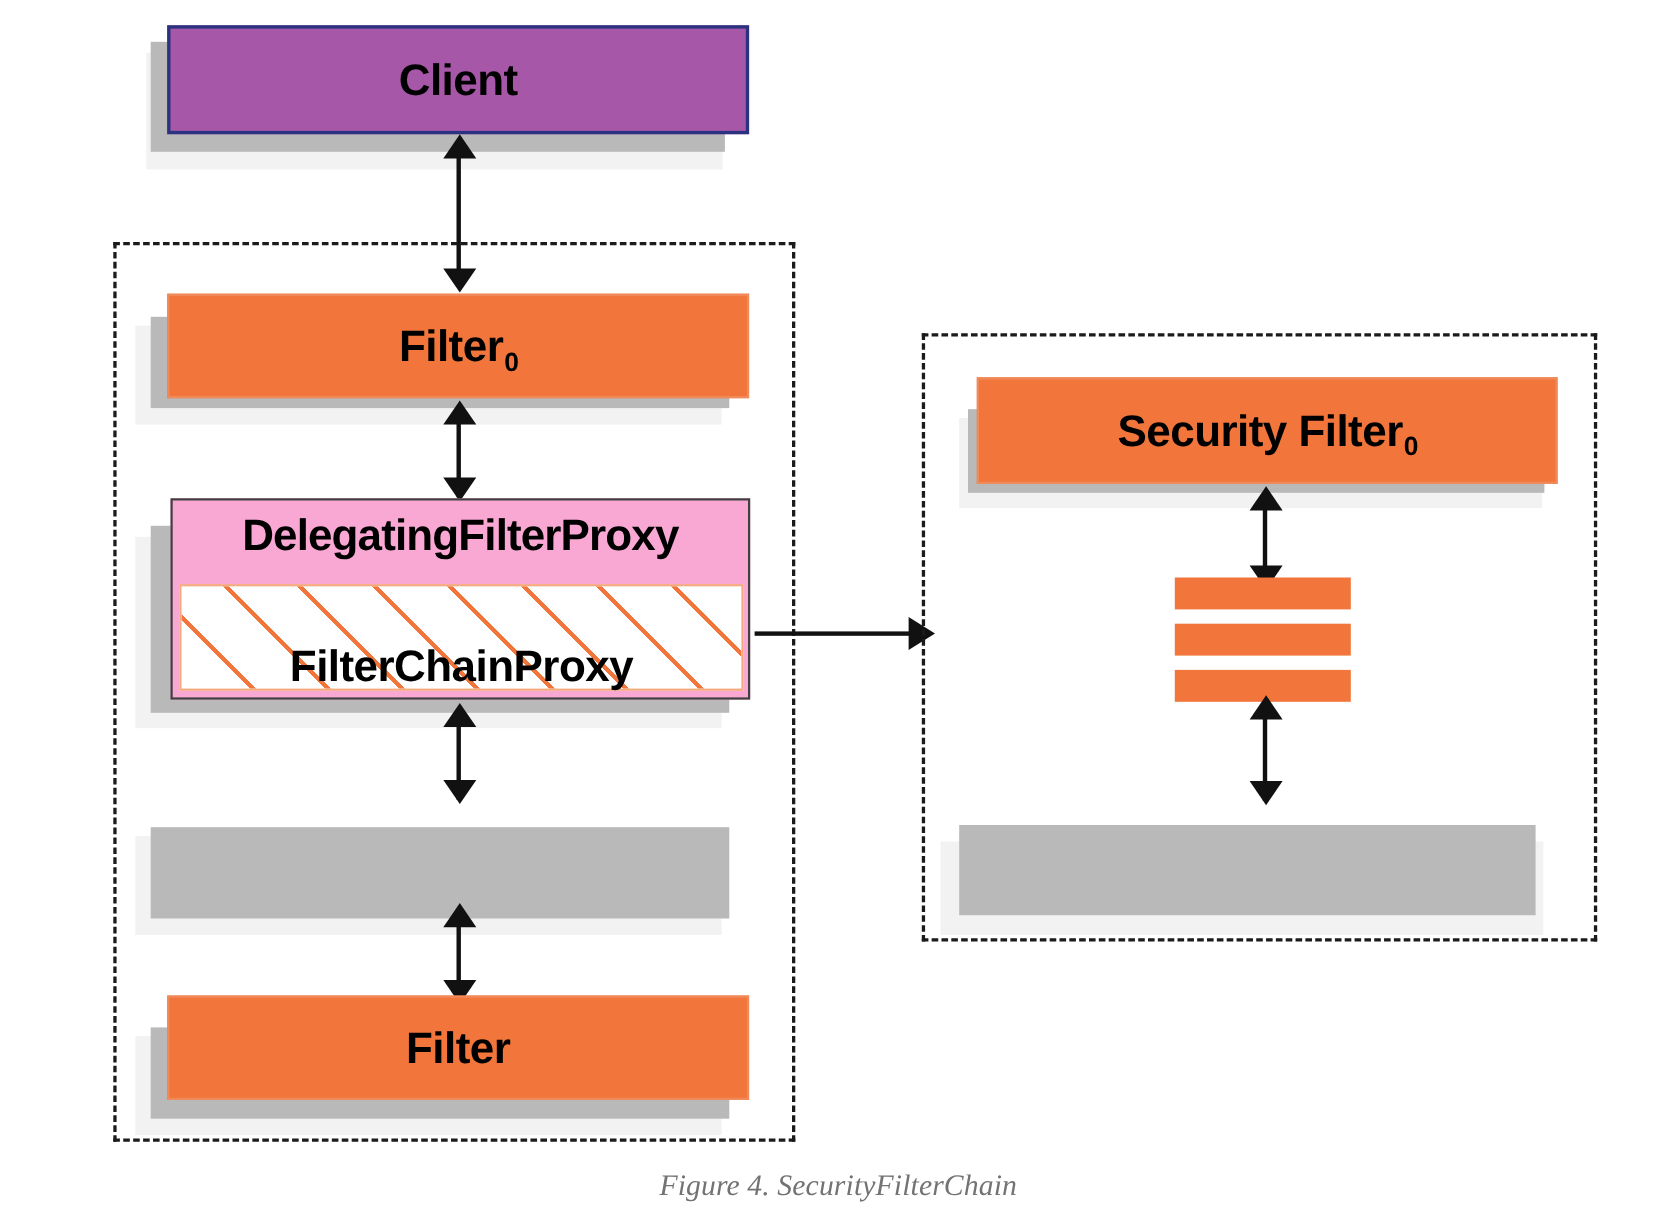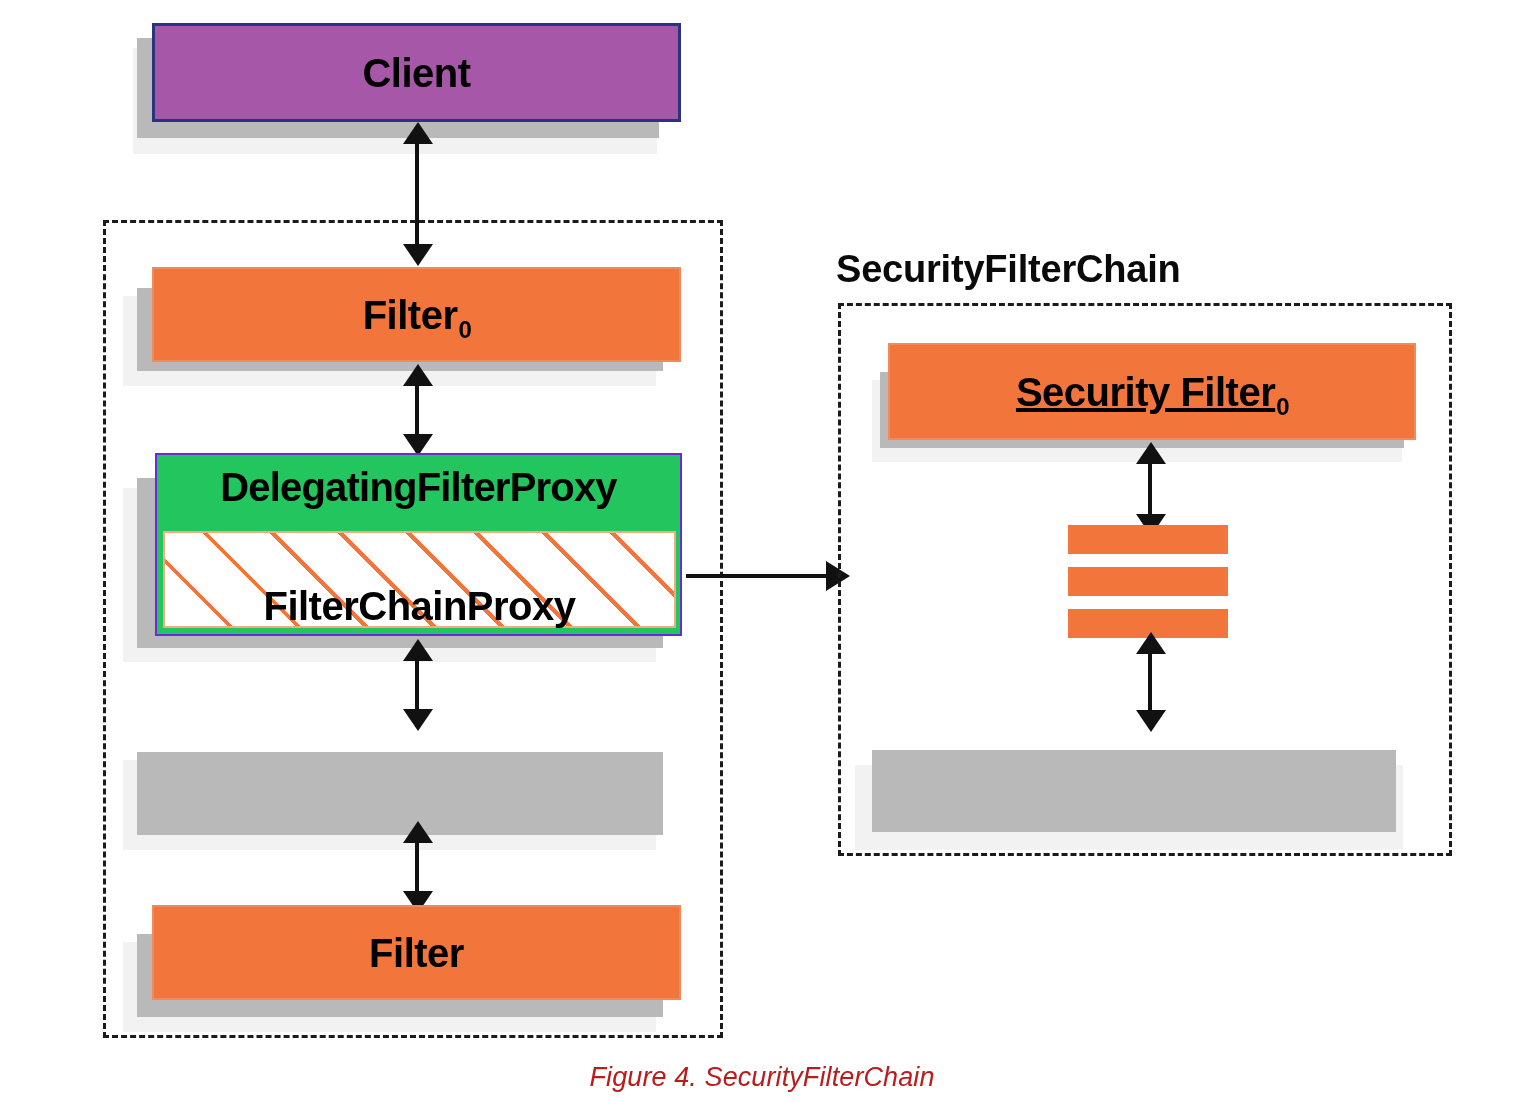--- a/index.html
+++ b/index.html
@@ -78,22 +78,22 @@
     font-weight: 700;
     vertical-align: baseline;
     position: relative;
     top: 9px;
     left: 1px;
   }
 
   
   .dfp-outer {
     position: absolute;
-    background: #22c55e;
-    border: 2px solid #6d28d9;
+    background: #f9a8d4;
+    border: 2px solid #404040;
     box-sizing: border-box;
   }
   .dfp-title {
     position: absolute;
     left: 0; right: 0;
     top: 12px;
     text-align: center;
     font-size: 40px;
     font-weight: 700;
     color: #000;
@@ -159,24 +159,24 @@
     border-bottom: 15px solid transparent;
     border-left: 24px solid #111111;
   }
 
   
   .caption {
     position: absolute;
     left: 0;
     right: 0;
     text-align: center;
-    font-family: Liberation Sans, sans-serif;
+    font-family: Liberation Serif, serif;
     font-style: italic;
     font-size: 27px;
-    color: #b91c1c;
+    color: #737373;
     letter-spacing: 0.1px;
   }
 </style>
 </head>
 <body>
 
 <div id="stage">
 
   <div class="shadow-far" style="left:133px; top:48px; width:524px; height:106px;"></div>
   <div class="shadow-near" style="left:137px; top:38px; width:522px; height:100px;"></div>
@@ -224,26 +224,25 @@
   <div class="arrow-line-v" style="left:415px; top:827px; height:82px;"></div>
   <div class="arrow-head ah-up" style="left:403px; top:821px;"></div>
   <div class="arrow-head ah-down" style="left:403px; top:891px;"></div>
 
   <div class="shadow-far" style="left:123px; top:942px; width:533px; height:90px;"></div>
   <div class="shadow-near" style="left:137px; top:934px; width:526px; height:83px;"></div>
   <div class="node node-orange" style="left:152px; top:905px; width:529px; height:95px;">
     <span class="node-label">Filter</span>
   </div>
 
-  <div class="group-label" style="left:836px; top:250px;">SecurityFilterChain</div>
   <div class="group-box" style="left:838px; top:303px; width:614px; height:553px;"></div>
 
   <div class="shadow-far" style="left:872px; top:380px; width:530px; height:82px;"></div>
   <div class="shadow-near" style="left:880px; top:372px; width:524px; height:76px;"></div>
-  <div class="node node-orange" style="left:888px; top:343px; width:528px; height:97px;text-decoration:underline;">
+  <div class="node node-orange" style="left:888px; top:343px; width:528px; height:97px;">
     <span class="node-label">
       <span>Security Filter</span><sub>0</sub>
     </span>
   </div>
 
   <div class="arrow-line-v" style="left:1148px; top:448px; height:84px;"></div>
   <div class="arrow-head ah-up" style="left:1136px; top:442px;"></div>
   <div class="arrow-head ah-down" style="left:1136px; top:514px;"></div>
 
   <div class="mini-bar" style="left:1068px; top:525px; width:160px; height:29px;"></div>

